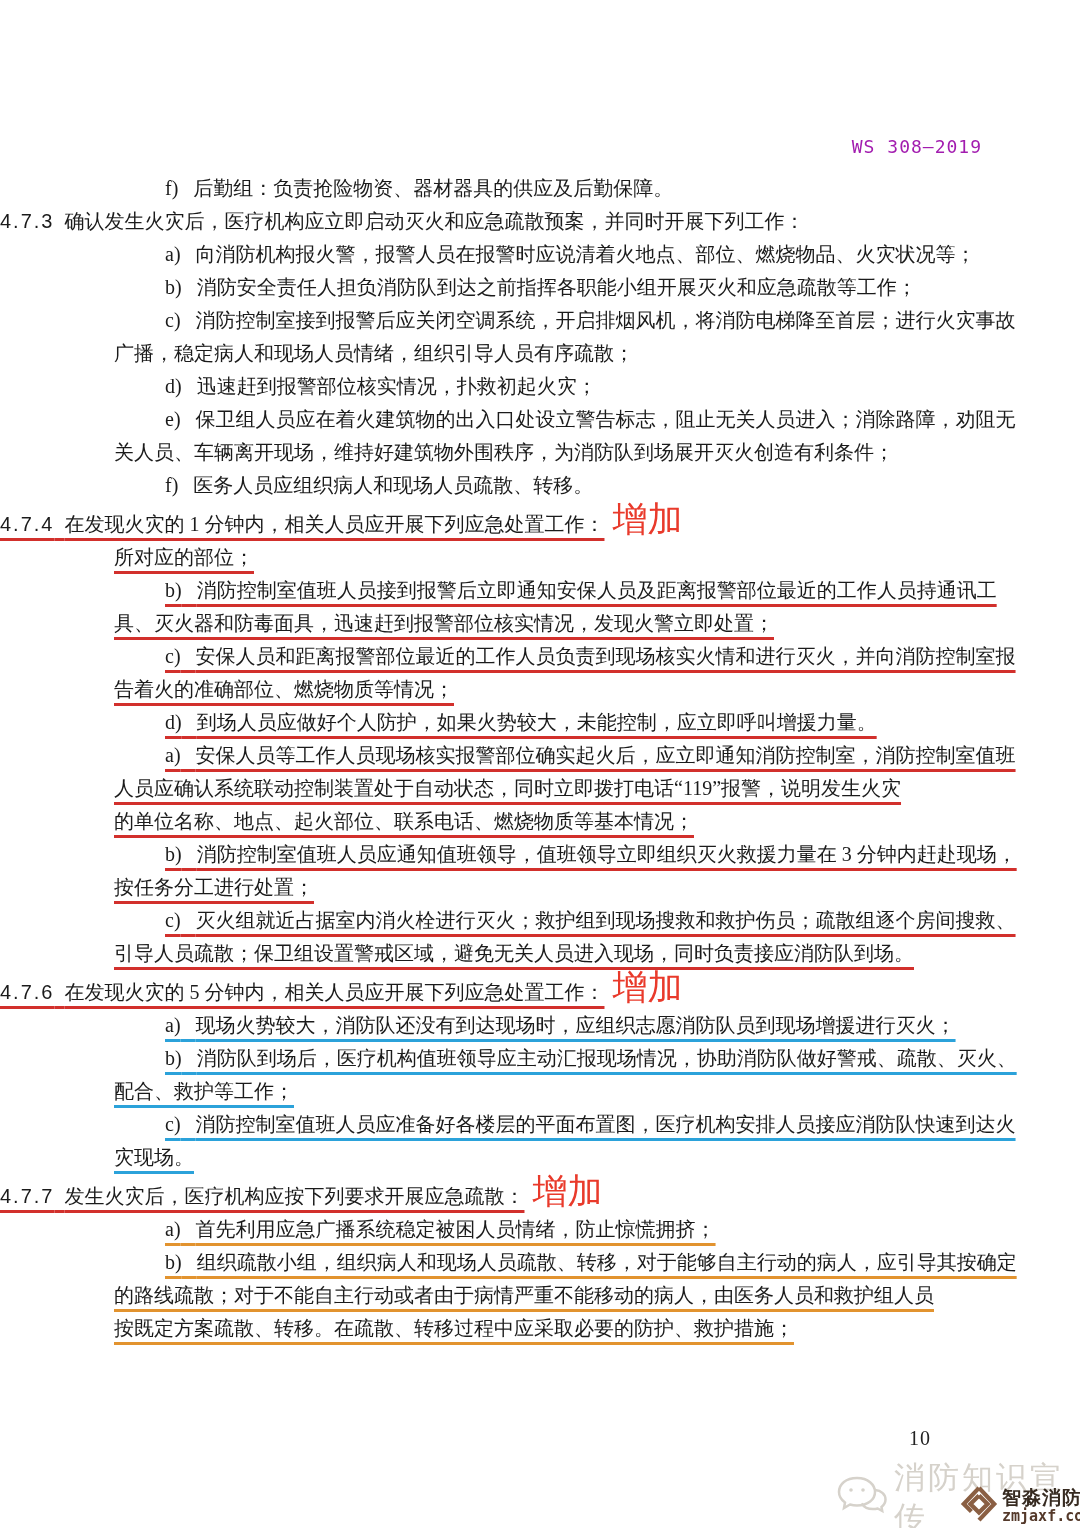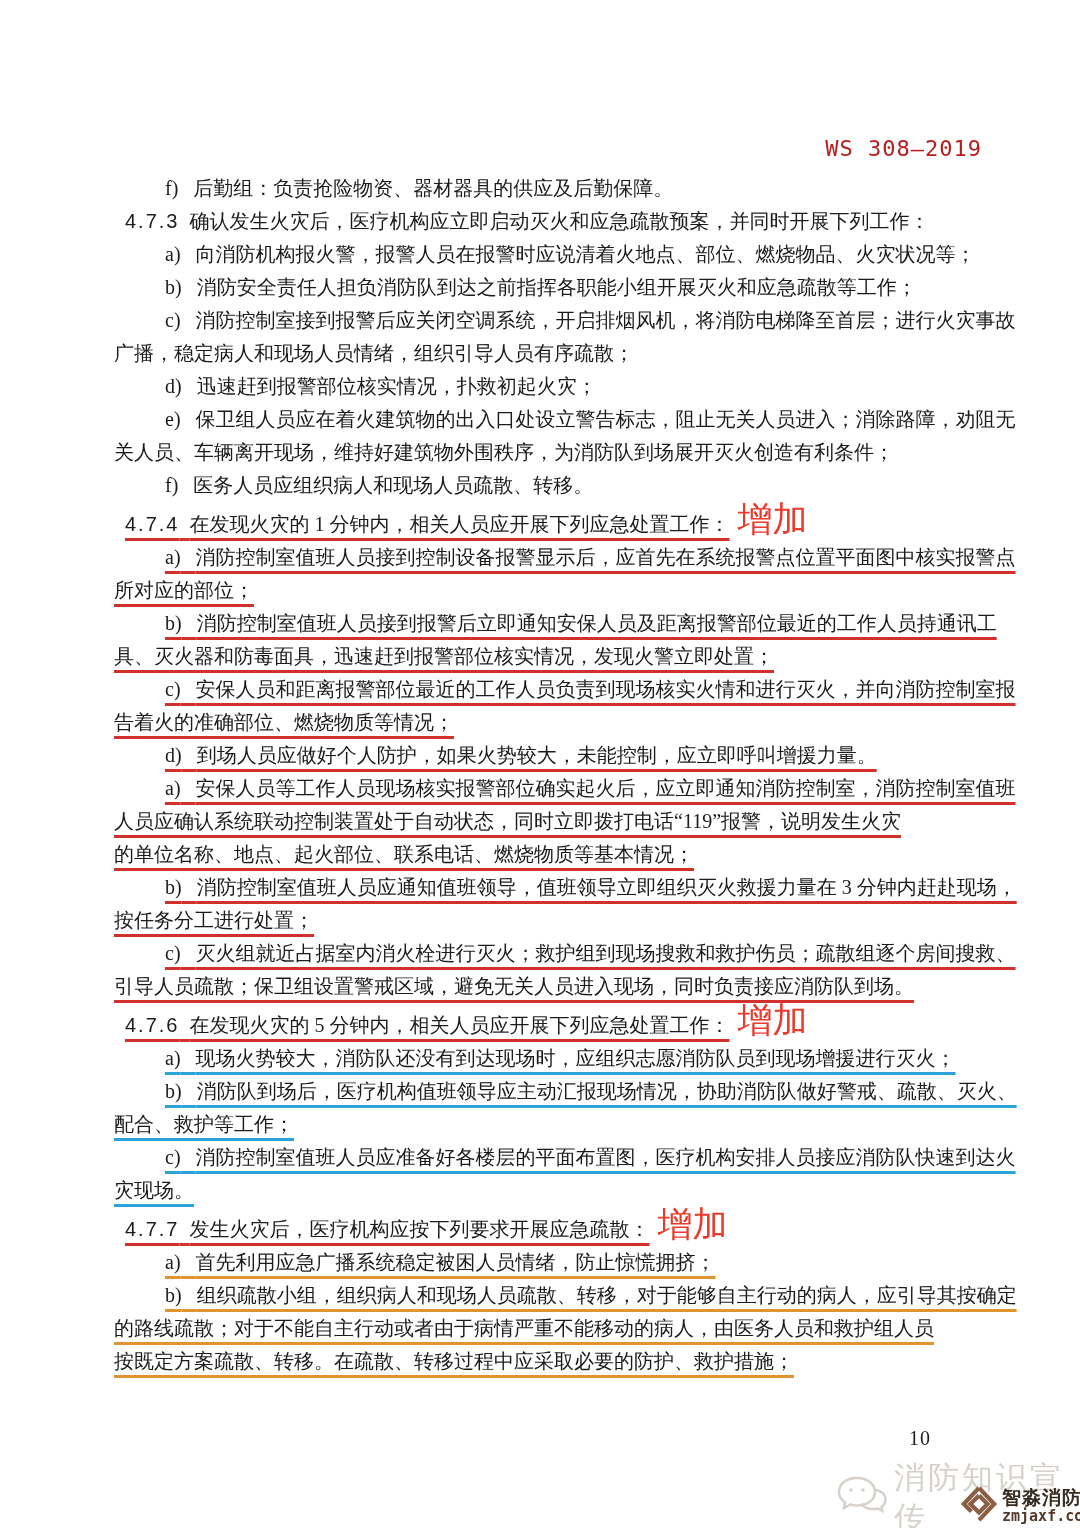--- a/index.html
+++ b/index.html
@@ -16,31 +16,31 @@
     width:1080px;height:1528px;
     background:#ffffff;
     position:relative;
     overflow:hidden;
     font-family:"Liberation Serif","DejaVu Serif",serif;
     color:var(--ink);
   }
   .header-right{
     position:absolute;top:136px;right:98px;
     font-family:"DejaVu Sans Mono","Liberation Mono",monospace;
-    font-size:22px;letter-spacing:1px;color:#b91c1c;
+    font-size:18px;letter-spacing:1px;color:#a21caf;
   }
   .doc-body{
     position:absolute;top:172px;left:0;width:1080px;
   }
   .line{
     line-height:33px;
     font-size:20px;
     white-space:nowrap;
   }
-  .line.heading{margin-left:125px;}
+  .line.heading{}
   .line.first{margin-left:165px;}
   .line.cont{margin-left:114px;}
   .sec-num{
     font-family:"Liberation Sans","DejaVu Sans",sans-serif;
     letter-spacing:2px;
   }
   .u-red{ text-decoration-line:underline;text-decoration-color:var(--red);text-decoration-thickness:3px;text-underline-offset:7px;}
   .u-blue{ text-decoration-line:underline;text-decoration-color:var(--blue);text-decoration-thickness:3px;text-underline-offset:7px;}
   .u-orange{text-decoration-line:underline;text-decoration-color:var(--orange);text-decoration-thickness:3px;text-underline-offset:7px;}
   .zengjia{
@@ -90,21 +90,20 @@
     <div class="line heading"><span><span class="sec-num">4.7.3</span>&nbsp;&nbsp;<span>确认发生火灾后，医疗机构应立即启动灭火和应急疏散预案，并同时开展下列工作：</span></span></div>
     <div class="line first"><span><span class="lbl">a)</span>&nbsp;&nbsp;&nbsp;<span>向消防机构报火警，报警人员在报警时应说清着火地点、部位、燃烧物品、火灾状况等；</span></span></div>
     <div class="line first"><span><span class="lbl">b)</span>&nbsp;&nbsp;&nbsp;<span>消防安全责任人担负消防队到达之前指挥各职能小组开展灭火和应急疏散等工作；</span></span></div>
     <div class="line first"><span><span class="lbl">c)</span>&nbsp;&nbsp;&nbsp;<span>消防控制室接到报警后应关闭空调系统，开启排烟风机，将消防电梯降至首层；进行火灾事故</span></span></div>
     <div class="line cont"><span><span>广播，稳定病人和现场人员情绪，组织引导人员有序疏散；</span></span></div>
     <div class="line first"><span><span class="lbl">d)</span>&nbsp;&nbsp;&nbsp;<span>迅速赶到报警部位核实情况，扑救初起火灾；</span></span></div>
     <div class="line first"><span><span class="lbl">e)</span>&nbsp;&nbsp;&nbsp;<span>保卫组人员应在着火建筑物的出入口处设立警告标志，阻止无关人员进入；消除路障，劝阻无</span></span></div>
     <div class="line cont"><span><span>关人员、车辆离开现场，维持好建筑物外围秩序，为消防队到场展开灭火创造有利条件；</span></span></div>
     <div class="line first"><span><span class="lbl">f)</span>&nbsp;&nbsp;&nbsp;<span>医务人员应组织病人和现场人员疏散、转移。</span></span></div>
     <div class="line heading"><span class="u-red"><span class="sec-num">4.7.4</span>&nbsp;&nbsp;<span>在发现火灾的 1 分钟内，相关人员应开展下列应急处置工作：</span></span><span class="zengjia">增加</span></div>
-    <div class="line first"><span class="u-red"><span class="lbl">a)</span>&nbsp;&nbsp;&nbsp;<span>消防控制室值班人员接到控制设备报警显示后，应首先在系统报警点位置平面图中核实报警点</span></span></div>
     <div class="line cont"><span class="u-red"><span>所对应的部位；</span></span></div>
     <div class="line first"><span class="u-red"><span class="lbl">b)</span>&nbsp;&nbsp;&nbsp;<span>消防控制室值班人员接到报警后立即通知安保人员及距离报警部位最近的工作人员持通讯工</span></span></div>
     <div class="line cont"><span class="u-red"><span>具、灭火器和防毒面具，迅速赶到报警部位核实情况，发现火警立即处置；</span></span></div>
     <div class="line first"><span class="u-red"><span class="lbl">c)</span>&nbsp;&nbsp;&nbsp;<span>安保人员和距离报警部位最近的工作人员负责到现场核实火情和进行灭火，并向消防控制室报</span></span></div>
     <div class="line cont"><span class="u-red"><span>告着火的准确部位、燃烧物质等情况；</span></span></div>
     <div class="line first"><span class="u-red"><span class="lbl">d)</span>&nbsp;&nbsp;&nbsp;<span>到场人员应做好个人防护，如果火势较大，未能控制，应立即呼叫增援力量。</span></span></div>
     <div class="line first"><span class="u-red"><span class="lbl">a)</span>&nbsp;&nbsp;&nbsp;<span>安保人员等工作人员现场核实报警部位确实起火后，应立即通知消防控制室，消防控制室值班</span></span></div>
     <div class="line cont"><span class="u-red"><span>人员应确认系统联动控制装置处于自动状态，同时立即拨打电话“119”报警，说明发生火灾</span></span></div>
     <div class="line cont"><span class="u-red"><span>的单位名称、地点、起火部位、联系电话、燃烧物质等基本情况；</span></span></div>
     <div class="line first"><span class="u-red"><span class="lbl">b)</span>&nbsp;&nbsp;&nbsp;<span>消防控制室值班人员应通知值班领导，值班领导立即组织灭火救援力量在 3 分钟内赶赴现场，</span></span></div>

